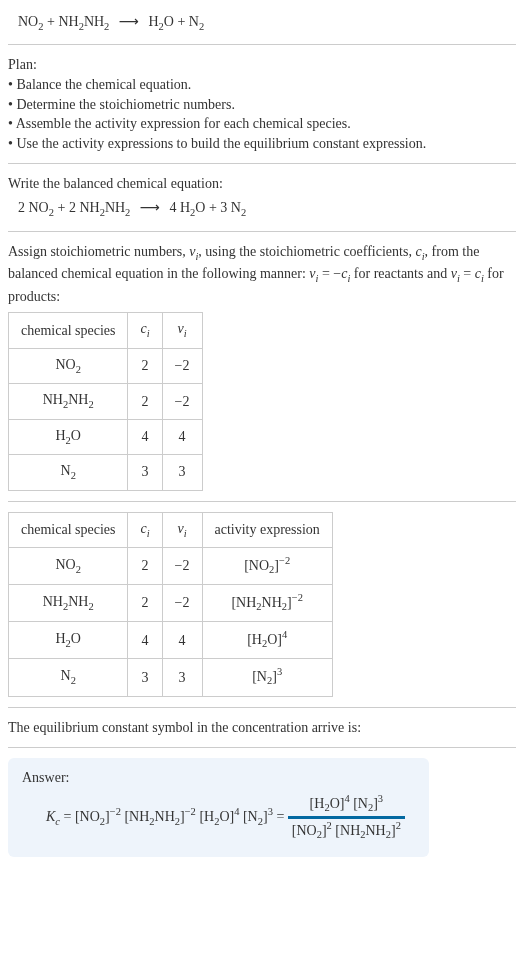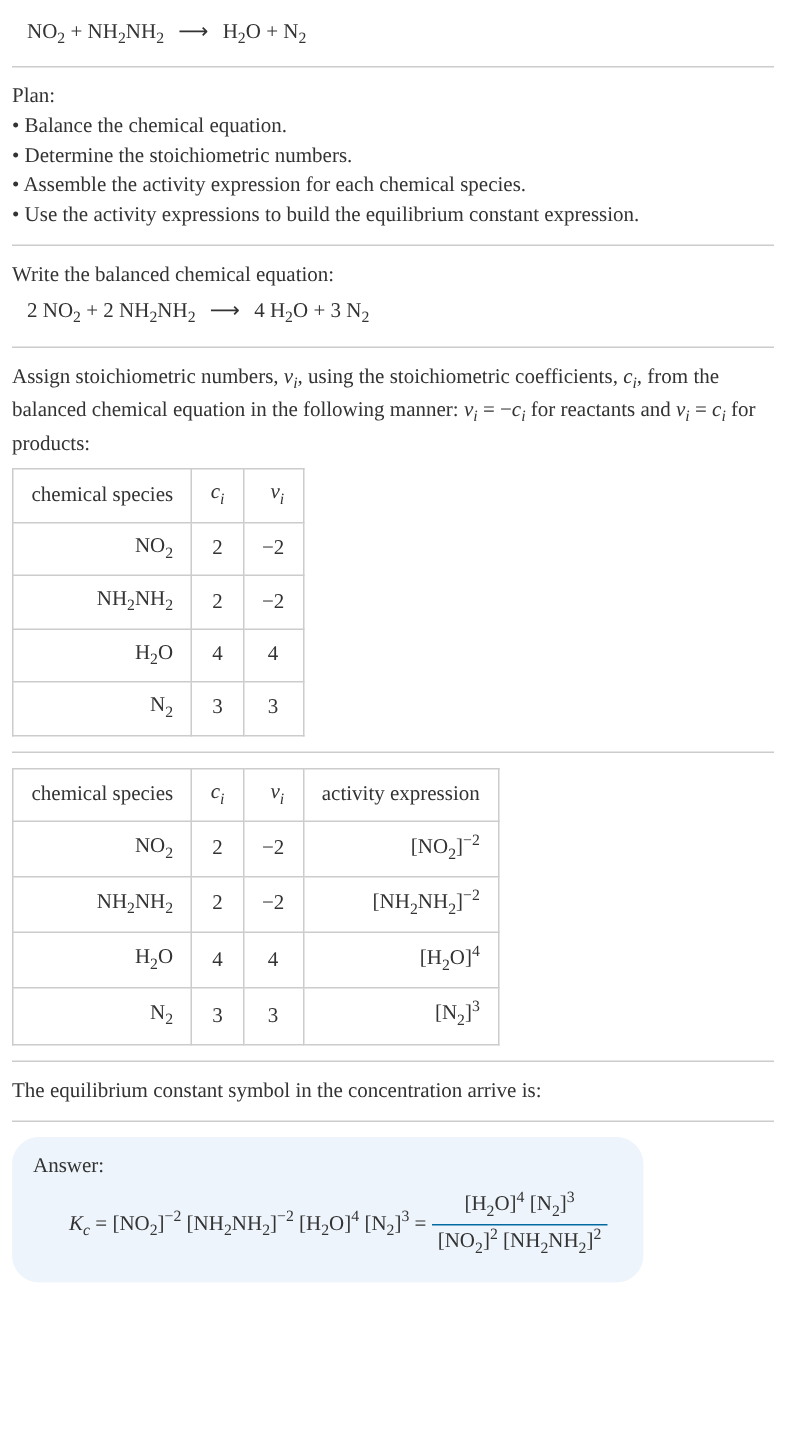--- a/index.html
+++ b/index.html
@@ -38,40 +38,40 @@
   .italic {
     font-style: italic;
   }
   table {
     border-collapse: collapse;
     margin: 6px 0;
   }
   table td, table th {
     border: 1px solid #ccc;
     padding: 6px 12px;
-    text-align: right;
+    text-align: center;
     font-weight: normal;
   }
   .center {
     text-align: center;
   }
   .answer-box {
     background: #eef4fb;
-    border-radius: 18px;
+    border-radius: 6px;
     padding: 10px 14px;
     display: inline-block;
   }
   .frac {
     display: inline-block;
     vertical-align: middle;
     text-align: center;
   }
   .frac .num {
     display: block;
-    border-bottom: 1px solid #0369a1;
+    border-bottom: 3px solid #0369a1;
     padding: 0 4px;
   }
   .frac .den {
     display: block;
     padding: 0 4px;
     font-family: Liberation Serif, serif;
   }
   .indent {
     margin-left: 24px;
   }

